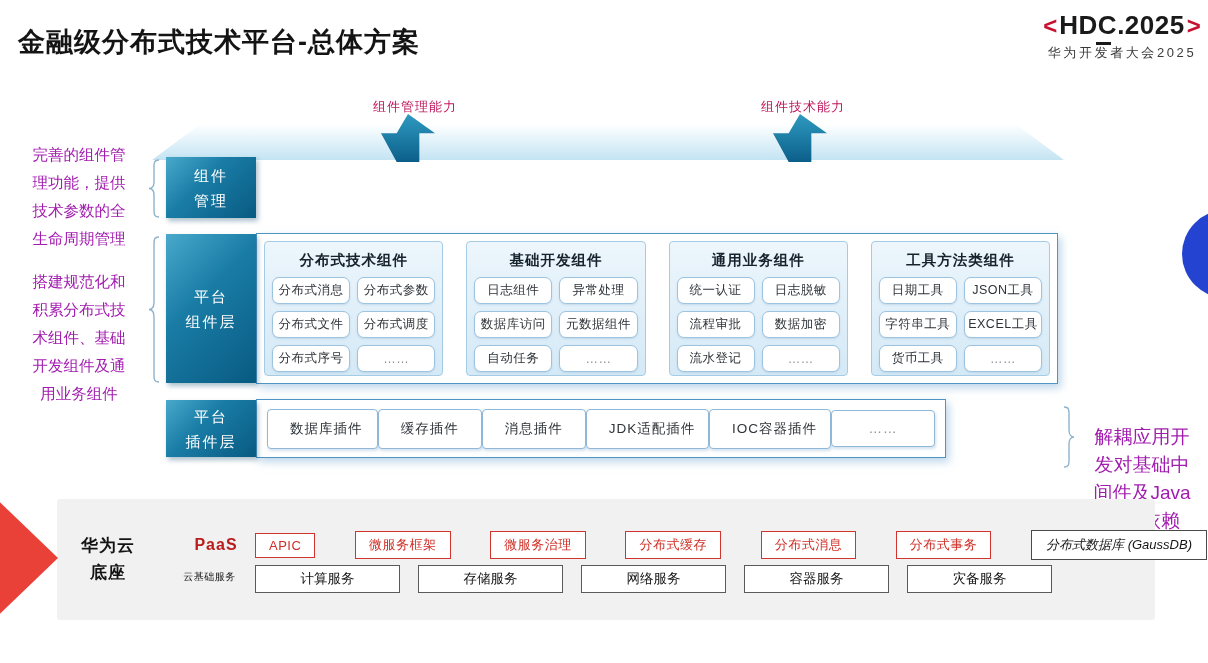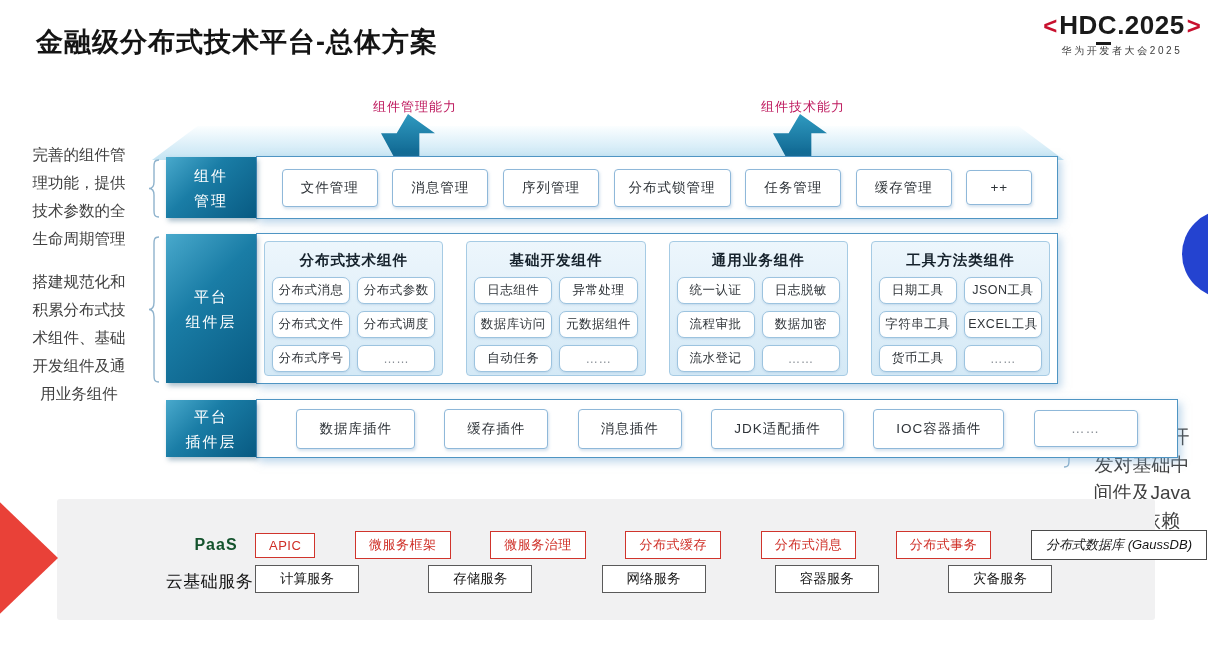--- a/index.html
+++ b/index.html
@@ -2,43 +2,43 @@
 <html><head>
 <meta charset="utf-8">
 <title>金融级分布式技术平台-总体方案</title>
 <style>
   * { margin:0; padding:0; box-sizing:border-box; }
   html,body { background:#fff; }
   body { font-family:"Liberation Sans","DejaVu Sans",sans-serif; }
   .canvas { position:relative; width:1208px; height:663px; background:#fff; overflow:hidden; }
 
   
-  .page-title { position:absolute; left:18px; top:24px; font-size:27px; font-weight:800; color:#141414; letter-spacing:1px;margin-left:18px; }
+  .page-title { position:absolute; left:18px; top:24px; font-size:27px; font-weight:800; color:#141414; letter-spacing:1px; }
 
   
   .logo { position:absolute; right:4px; top:10px; width:164px; text-align:center; }
   .logo-line1 { position:relative; display:flex; align-items:baseline; justify-content:center; font-weight:800; }
   .logo-line1 .lb, .logo-line1 .rb { color:#c8102e; font-size:24px; }
   .logo-line1 .ltext { color:#1a1a1a; font-size:26px; letter-spacing:0.5px; padding:0 2px; }
   .c-underline { position:absolute; left:56px; top:32px; width:15px; height:3px; background:#1a1a1a; }
-  .logo-sub { margin-top:3px; font-size:10px; color:#3a3a3a; letter-spacing:2.6px; white-space:nowrap; }
+  .logo-sub { margin-top:3px; font-size:13px; color:#3a3a3a; letter-spacing:2.6px; white-space:nowrap; }
 
   
   .trapezoid { position:absolute; left:152px; top:126px; width:912px; height:34px;
     background:linear-gradient(180deg,#fbfeff 0%,#e2f2fa 45%,#c4e4f3 100%);
     clip-path:polygon(5% 0, 95% 0, 100% 100%, 0 100%); }
 
   
   .up-arrow { position:absolute; width:54px; height:48px;
     background:linear-gradient(180deg,#2f9ac0 0%,#0b5f8a 100%);
     clip-path:polygon(50% 0, 100% 40%, 71% 40%, 71% 100%, 29% 100%, 0 40%, 29% 40%); }
   .arrow-label { position:absolute; width:140px; text-align:center; font-size:13px; color:#be185d; letter-spacing:1px; }
 
   
-  .side-note { position:absolute; color:#404040; font-size:15.5px; line-height:28px; text-align:center; }
+  .side-note { position:absolute; color:#a21caf; font-size:15.5px; line-height:28px; text-align:center; }
   .note-left1 { left:28px; top:141px; width:102px; }
   .note-left2 { left:28px; top:268px; width:102px; }
   .note-right { left:1086px; top:423px; width:112px; font-size:19px; line-height:28px; }
 
   .brace { position:absolute; }
 
   
   .label-box { position:absolute; display:flex; flex-direction:column; align-items:center; justify-content:center;
     background:linear-gradient(135deg,#49a9cc 0%,#1a7da6 40%,#085a82 100%);
     color:#fff; font-size:15px; letter-spacing:2px; line-height:25px;
@@ -66,31 +66,31 @@
     box-shadow:0 1px 2px rgba(130,170,205,.3); }
   .pill.dim { color:#8a9097; }
 
   
   .gray-box { position:absolute; left:57px; top:499px; width:1098px; height:121px; background:#f1f1f2; border-radius:3px; }
   .red-arrow { position:absolute; left:0; top:500px; width:58px; height:116px; background:#e94138;
     clip-path:polygon(0 2%, 100% 50%, 0 98%); }
   .hw-label { position:absolute; left:62px; top:532px; width:92px; text-align:center;
     font-size:17px; font-weight:700; color:#141414; line-height:27px; letter-spacing:1px; }
   .paas-label { position:absolute; left:180px; top:536px; width:72px; text-align:center;
-    font-size:16px; font-weight:700; color:#14532d; letter-spacing:1px; }
+    font-size:16px; font-weight:700; color:#b91c1c; letter-spacing:1px; }
   .iaas-label { position:absolute; left:162px; top:570px; width:95px; text-align:center;
-    font-size:17px; color:#141414; letter-spacing:0.5px; }
+    font-size:10px; color:#141414; letter-spacing:0.5px; }
   .paas-row { position:absolute; left:255px; top:530px; width:952px; display:flex; justify-content:space-between; align-items:center; }
   .red-cell { background:#fff; border:1.5px solid #d0342c; color:#cf2e26; font-size:13px;
     padding:4px 13px; letter-spacing:0.5px; white-space:nowrap; text-align:center; }
   .dark-cell { background:#fff; border:1px solid #4a4a4a; color:#141414; font-size:13px;
     padding:5px 14px; white-space:nowrap; text-align:center;font-style:italic; }
   .iaas-row { position:absolute; left:255px; top:565px; width:797px; display:flex; justify-content:space-between; }
   .iaas-cell { background:#fff; border:1px solid #5a5a5a; color:#141414; font-size:13.5px;
-    width:104px; height:28px; display:flex; align-items:center; justify-content:center; white-space:nowrap; }
+    width:145px; height:28px; display:flex; align-items:center; justify-content:center; white-space:nowrap; }
 
   .blue-circle { position:absolute; left:1182px; top:210px; width:88px; height:88px; border-radius:50%; background:#2443d0; }
 </style>
 </head>
 <body>
 
 <div class="canvas">
 
   <div class="page-title">金融级分布式技术平台-总体方案</div>
 
@@ -118,31 +118,20 @@
     <path d="M11 1 C6 1 6 4 6 8 L6 23 C6 27 4 29.5 1 29.5 C4 29.5 6 32 6 36 L6 51 C6 55 6 58 11 58" stroke="#8fb3cd" stroke-width="1.4" fill="none"></path>
   </svg>
   <svg class="brace" style="left:148px; top:236px;" width="13" height="147">
     <path d="M11 1 C6 1 6 4 6 8 L6 66 C6 71 4 73.5 1 73.5 C4 73.5 6 76 6 81 L6 139 C6 143 6 146 11 146" stroke="#8fb3cd" stroke-width="1.4" fill="none"></path>
   </svg>
 
   <div class="label-box" style="left:166px; top:157px; width:90px; height:61px;">
     <span>组件</span>
     <span>管理</span>
   </div>
-  <div class="content-box" style="left:256px; top:156px; width:802px; height:63px;">
-    <div class="row-items">
-      <div class="cell">文件管理</div>
-      <div class="cell">消息管理</div>
-      <div class="cell">序列管理</div>
-      <div class="cell wide">分布式锁管理</div>
-      <div class="cell">任务管理</div>
-      <div class="cell">缓存管理</div>
-      <div class="cell plus">++</div>
-    </div>
-  </div>
 
   <div class="label-box" style="left:166px; top:234px; width:90px; height:149px;">
     <span>平台</span>
     <span>组件层</span>
   </div>
   <div class="content-box" style="left:256px; top:233px; width:802px; height:151px;">
     <div class="groups-wrap">
       <div class="group">
         <div class="group-title">分布式技术组件</div>
         <div class="pill-grid">
@@ -187,38 +176,42 @@
           <div class="pill dim">……</div>
         </div>
       </div>
     </div>
   </div>
 
   <div class="label-box" style="left:166px; top:400px; width:90px; height:57px;">
     <span>平台</span>
     <span>插件层</span>
   </div>
-  <div class="content-box" style="left:256px; top:399px; width:922px; height:59px;justify-content:center;">
+  <div class="content-box" style="left:256px; top:399px; width:690px; height:59px;justify-content:center;">
     <div class="row-items">
       <div class="cell r3">数据库插件</div>
       <div class="cell r3">缓存插件</div>
       <div class="cell r3">消息插件</div>
       <div class="cell r3">JDK适配插件</div>
       <div class="cell r3">IOC容器插件</div>
       <div class="cell r3 dim">……</div>
     </div>
   </div>
 
   <svg class="brace" style="left:1062px; top:406px;" width="13" height="63">
     <path d="M2 1 C7 1 7 4 7 8 L7 24 C7 28 9 31 12 31 C9 31 7 34 7 38 L7 54 C7 58 7 61 2 61" stroke="#8fb3cd" stroke-width="1.4" fill="none"></path>
   </svg>
   <div class="side-note note-right">解耦应用开发对基础中间件及Java框架依赖</div>
 
   <div class="gray-box"></div>
   <div class="red-arrow"></div>
+  <div class="hw-label">
+    <div>华为云</div>
+    <div>底座</div>
+  </div>
 
   <div class="paas-label">PaaS</div>
   <div class="paas-row">
     <div class="red-cell">APIC</div>
     <div class="red-cell">微服务框架</div>
     <div class="red-cell">微服务治理</div>
     <div class="red-cell">分布式缓存</div>
     <div class="red-cell">分布式消息</div>
     <div class="red-cell">分布式事务</div>
     <div class="dark-cell">分布式数据库 (GaussDB)</div>

